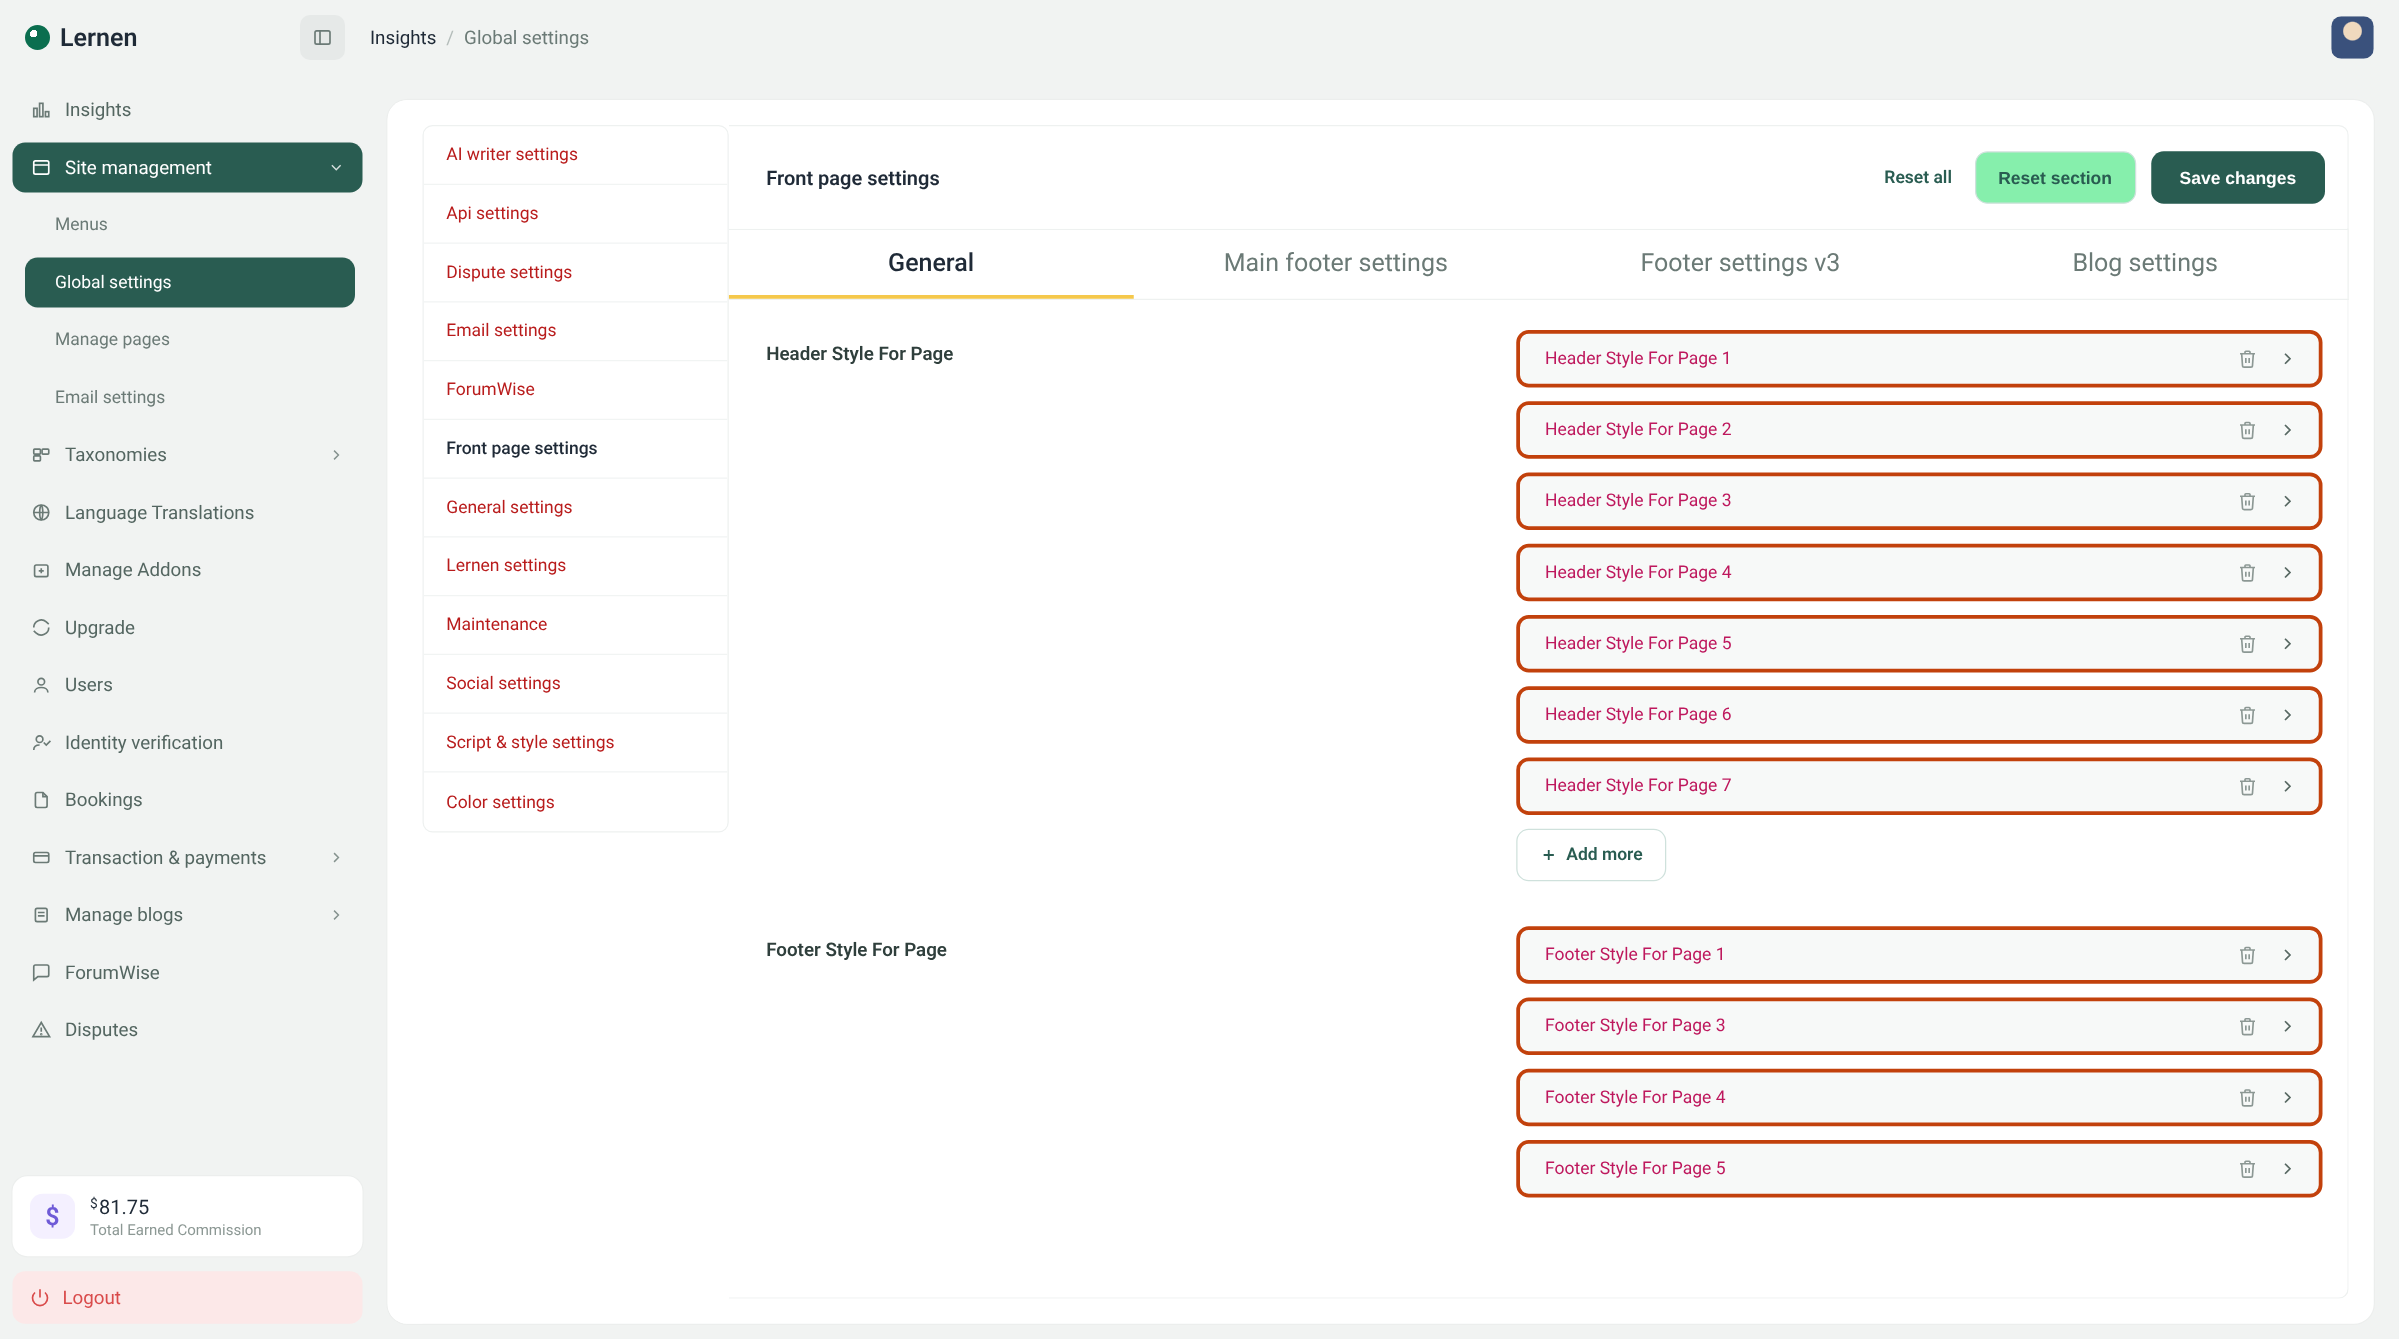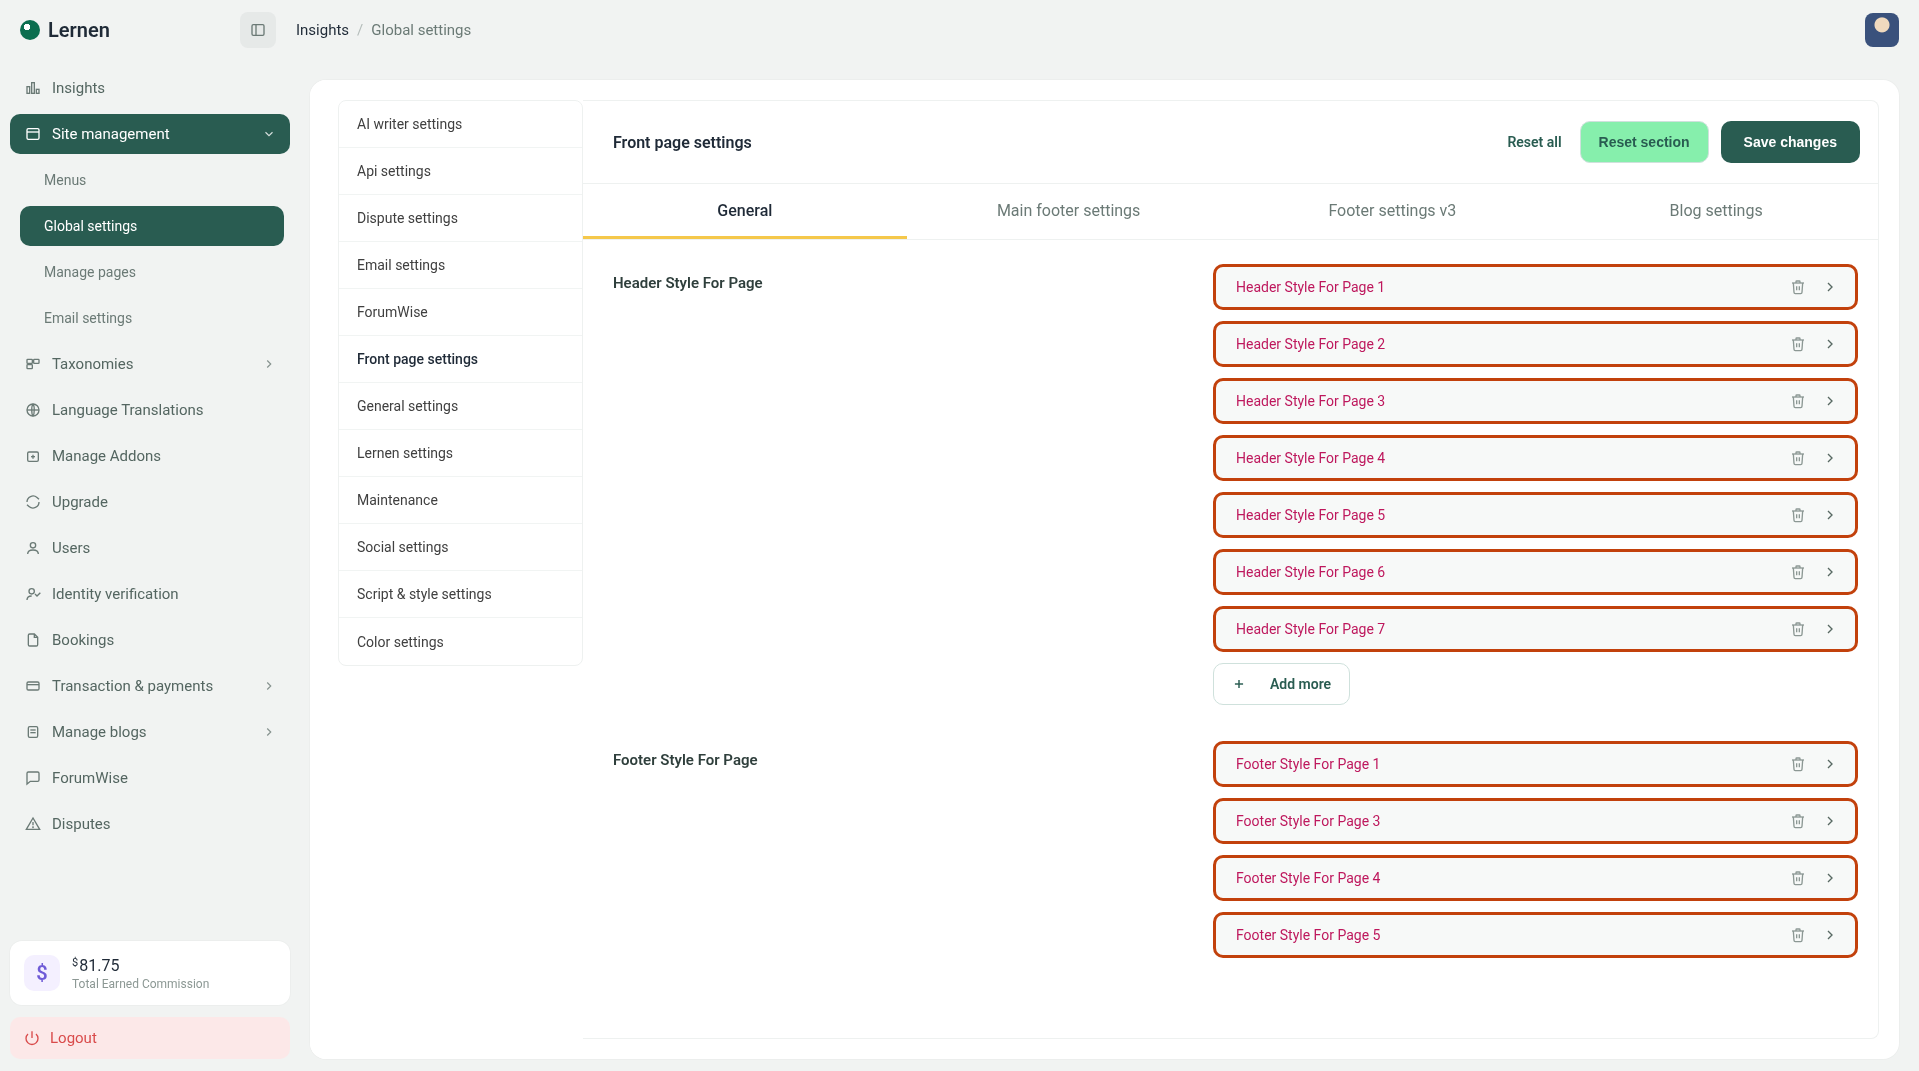--- a/index.html
+++ b/index.html
@@ -26,49 +26,49 @@
   .commission-card { margin-top:auto; background:#fff; border-radius:12px; padding:14px; display:flex; align-items:center; gap:12px; box-shadow:0 0 0 1px rgba(0,0,0,0.02); }
   .comm-icon { width:36px; height:36px; border-radius:10px; background:#f4f0ff; color:#6f5bd7; display:flex; align-items:center; justify-content:center; font-size:20px; font-weight:600;}
   .comm-amount { font-weight:400; font-size:16px;}
   .comm-sup { font-size:11px; vertical-align: top; margin-right:1px;}
   .comm-label { font-size:12px; color:#8c9894; margin-top:2px;}
   
   .logout { margin:12px 0 12px 0; background:#fce8e8; height:42px; border-radius:10px; display:flex; align-items:center; gap:10px; padding:0 14px; color:#d94b4b; cursor:pointer; font-size:15px;}
   
   .panel { position:absolute; top:80px; left:310px; right:20px; bottom:12px; background:#fff; border-radius:16px; display:flex; box-shadow:0 0 0 1px rgba(0,0,0,0.02); overflow:hidden;}
   .scroll-margin-left { width:28px; background:#fff; border-right:none;}
-  .s-item { height:47px; display:flex; align-items:center; padding:0 18px; font-size:14px; color:#404040; border-bottom:1px solid #f1f4f3; cursor:pointer; }
+  .s-item { height:47px; display:flex; align-items:center; padding:0 18px; font-size:14px; color:#b91c1c; border-bottom:1px solid #f1f4f3; cursor:pointer; }
   .s-item.active { background:#fff; color:#1f2a37; font-weight:500; position:relative; }
   .s-box { border:1px solid #eef1f0; border-radius:8px; margin-left:0; }
   
   .settings-list-outer { width:245px; padding:20px 0 20px 0; }
   .settings-list-outer .s-box { border:1px solid #eef1f0; border-left:1px solid #eef1f0; border-radius:8px; overflow:hidden; }
   
   .main { flex:1; display:flex; flex-direction:column; overflow:hidden; }
   .main-head { height:84px; border:1px solid #eef1f0; border-left:none; border-radius:0 8px 0 0; margin:20px 20px 0 0; border-bottom:1px solid #eef1f0; display:flex; align-items:center; padding:0 18px 0 30px; }
   .main-title { font-weight:600; font-size:16px; color:#1f2a37; }
   .head-actions { margin-left:auto; display:flex; align-items:center; gap:12px; }
   .link-btn { color:#295c51; font-size:14px; font-weight:600; cursor:pointer; padding:8px 6px; }
   .btn-outline { border:1px solid #cfe1dc; color:#295c51; background:#86efac; height:42px; padding:0 18px; border-radius:10px; font-size:14px; font-weight:600; cursor:pointer;}
   .btn-primary { background:#295c51; color:#fff; height:42px; padding:0 23px; border:none; border-radius:10px; font-size:14px; font-weight:600; cursor:pointer;}
   
   .tabs { display:flex; border-bottom:1px solid #eef1f0; border-right:1px solid #eef1f0; margin:0 20px 0 0; height:56px; }
-  .tab { flex:1; display:flex; align-items:center; justify-content:center; font-size:16px; color:#6b7a76; cursor:pointer; border-bottom:3px solid transparent; }
+  .tab { flex:1; display:flex; align-items:center; justify-content:center; font-size:20px; color:#6b7a76; cursor:pointer; border-bottom:3px solid transparent; }
   .tab.active { border-bottom:3px solid #f5c84b; color:#1f2a37; font-weight:500; }
   
   .content { flex:1; overflow:auto; padding:24px 20px 24px 30px; border-right:1px solid #eef1f0; margin-right:20px; border-radius:0 0 8px 0; border-bottom:1px solid #eef1f0; margin-bottom:20px;}
   .section-row { display:flex; gap:40px; margin-bottom:36px; }
   .section-label { width:560px; font-size:15px; font-weight:600; color:#2f3f3c; padding-top:10px;}
   .section-body { flex:1; }
   
   .row-item { background:#f7f9f8; border:3px solid #c2410c; border-radius:10px; height:46px; display:flex; align-items:center; padding:0 12px 0 20px; margin-bottom:11px; font-size:14px; color:#be185d;}
   .row-item .actions { margin-left:auto; display:flex; align-items:center; gap:6px;}
   .icon-btn { width:26px; height:26px; display:flex; align-items:center; justify-content:center; color:#8c9894; cursor:pointer; }
   
-  .add-more { display:inline-flex; align-items:center; gap:24px; height:42px; padding:0 18px; border:1px solid #cfe1dc; border-radius:10px; color:#295c51; font-weight:600; font-size:14px; cursor:pointer; }
+  .add-more { display:inline-flex; align-items:center; gap:7px; height:42px; padding:0 18px; border:1px solid #cfe1dc; border-radius:10px; color:#295c51; font-weight:600; font-size:14px; cursor:pointer; }
   
   svg { display:block; }
 </style>
 </head>
 <body>
 
 <div class="topbar">
   <div class="logo">
     <span class="logo-mark"></span>
     <span class="logo-text">Lernen</span>

